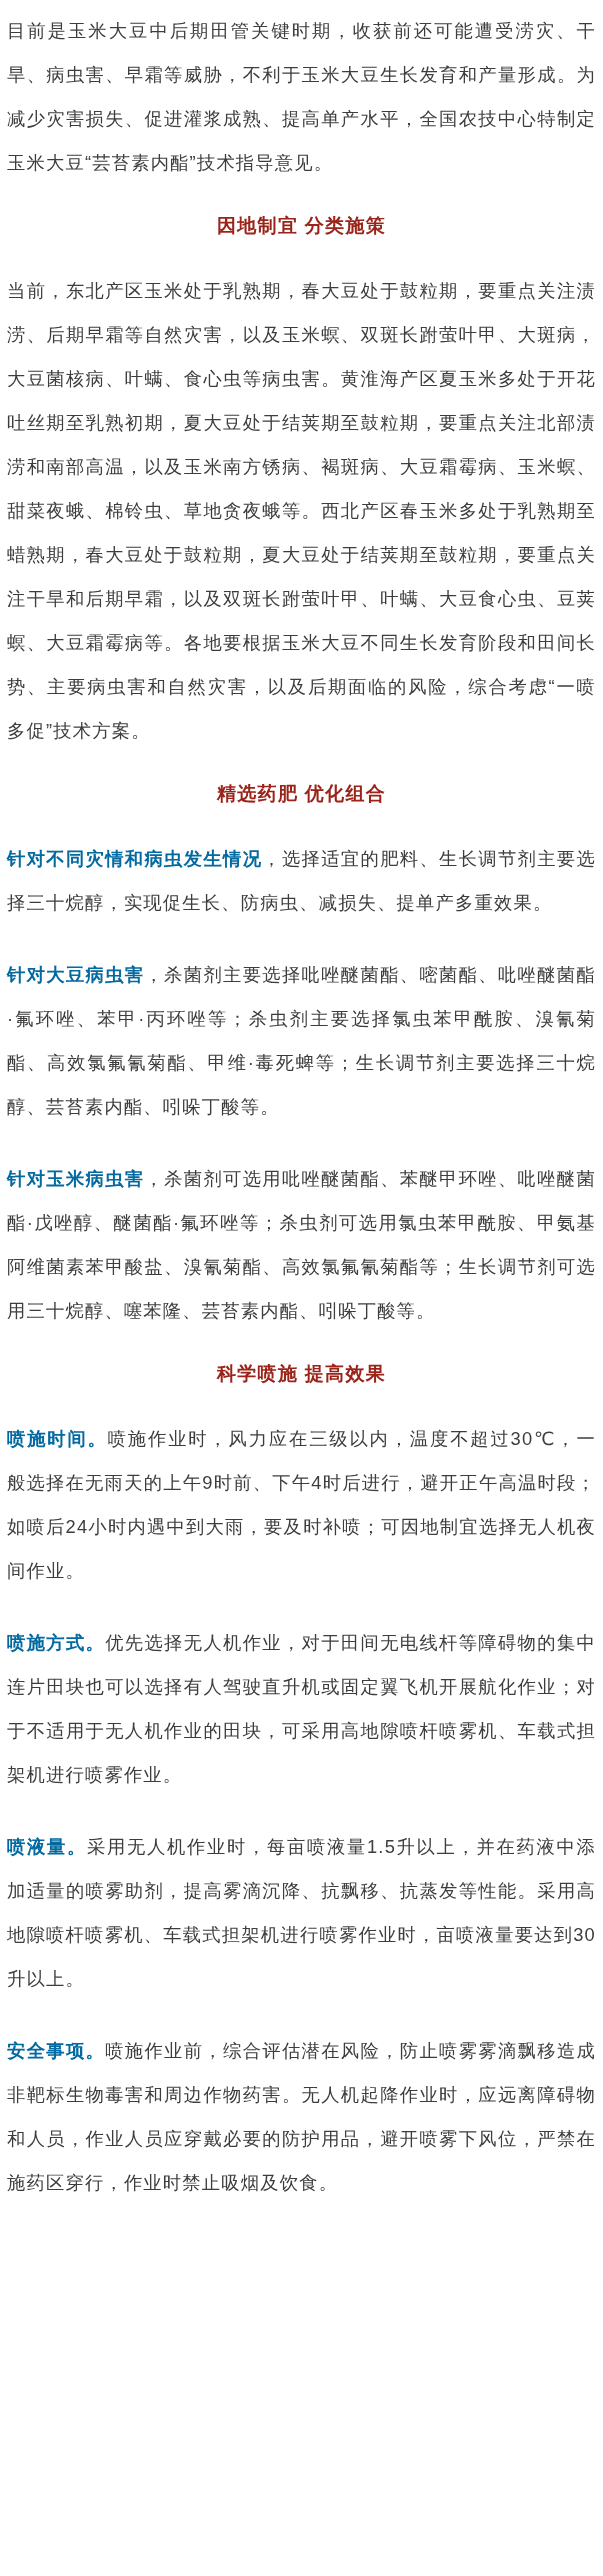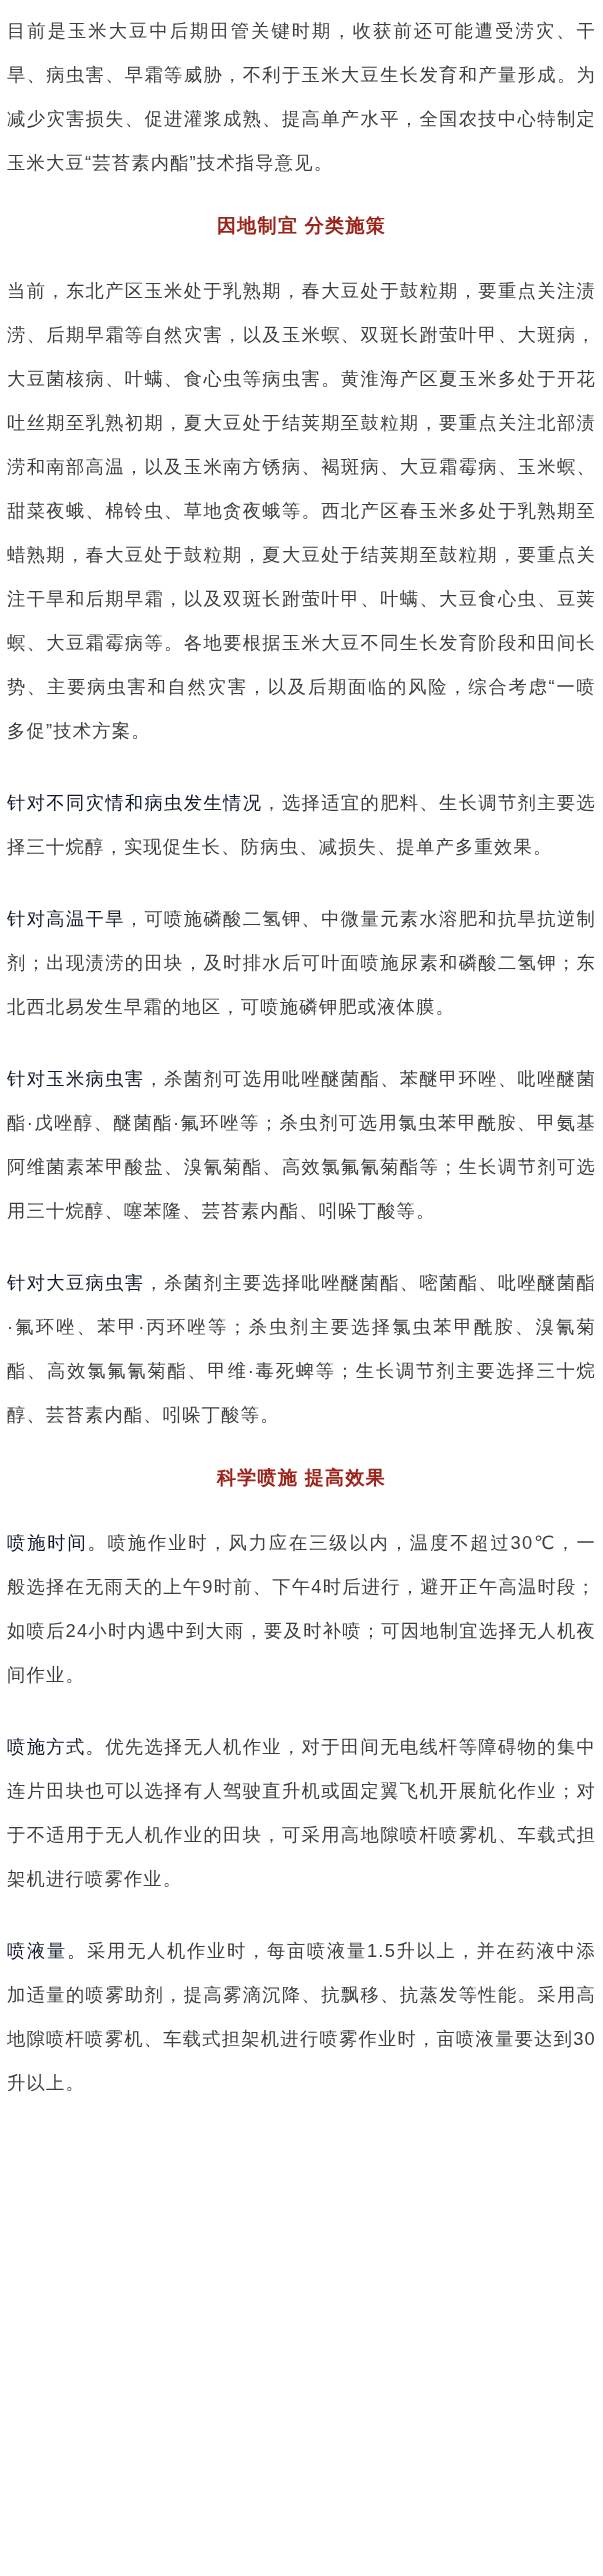--- a/index.html
+++ b/index.html
@@ -18,22 +18,22 @@
   .para {
     font-size: 18.3px;
     line-height: 44px;
     letter-spacing: 1.2px;
     color: #3d3d3d;
     text-align: justify;
     margin: 0 0 28px 0;
     word-break: break-all;
   }
   .para strong {
-    color: #0f172a;
-    font-weight: normal;
+    color: #0369a1;
+    font-weight: bold;
   }
   .sec-heading {
     font-size: 19px;
     line-height: 26px;
     letter-spacing: 1.3px;
     font-weight: bold;
     color: #9a241a;
     text-align: center;
     margin: 4px 0 30px 0;
   }
@@ -42,47 +42,48 @@
 <body>
 
 <div class="page">
 
   <p class="para">目前是玉米大豆中后期田管关键时期，收获前还可能遭受涝灾、干旱、病虫害、早霜等威胁，不利于玉米大豆生长发育和产量形成。为减少灾害损失、促进灌浆成熟、提高单产水平，全国农技中心特制定玉米大豆“芸苔素内酯”技术指导意见。</p>
 
   <h2 class="sec-heading">因地制宜 分类施策</h2>
 
   <p class="para">当前，东北产区玉米处于乳熟期，春大豆处于鼓粒期，要重点关注渍涝、后期早霜等自然灾害，以及玉米螟、双斑长跗萤叶甲、大斑病，大豆菌核病、叶螨、食心虫等病虫害。黄淮海产区夏玉米多处于开花吐丝期至乳熟初期，夏大豆处于结荚期至鼓粒期，要重点关注北部渍涝和南部高温，以及玉米南方锈病、褐斑病、大豆霜霉病、玉米螟、甜菜夜蛾、棉铃虫、草地贪夜蛾等。西北产区春玉米多处于乳熟期至蜡熟期，春大豆处于鼓粒期，夏大豆处于结荚期至鼓粒期，要重点关注干旱和后期早霜，以及双斑长跗萤叶甲、叶螨、大豆食心虫、豆荚螟、大豆霜霉病等。各地要根据玉米大豆不同生长发育阶段和田间长势、主要病虫害和自然灾害，以及后期面临的风险，综合考虑“一喷多促”技术方案。</p>
 
+  <h2 class="sec-heading">精选药肥 优化组合</h2>
 
   <p class="para">
     <strong>针对不同灾情和病虫发生情况</strong><span>，选择适宜的肥料、生长调节剂主要选择三十烷醇，实现促生长、防病虫、减损失、提单产多重效果。</span>
   </p>
 
+
   <p class="para">
-    <strong>针对高温干旱</strong><span>，可喷施磷酸二氢钾、中微量元素水溶肥和抗旱抗逆制剂；出现渍涝的田块，及时排水后可叶面喷施尿素和磷酸二氢钾；东北西北易发生早霜的地区，可喷施磷钾肥或液体膜。</span>
+    <strong>针对大豆病虫害</strong><span>，杀菌剂主要选择吡唑醚菌酯、嘧菌酯、吡唑醚菌酯·氟环唑、苯甲·丙环唑等；杀虫剂主要选择氯虫苯甲酰胺、溴氰菊酯、高效氯氟氰菊酯、甲维·毒死蜱等；生长调节剂主要选择三十烷醇、芸苔素内酯、吲哚丁酸等。</span>
   </p>
 
   <p class="para">
     <strong>针对玉米病虫害</strong><span>，杀菌剂可选用吡唑醚菌酯、苯醚甲环唑、吡唑醚菌酯·戊唑醇、醚菌酯·氟环唑等；杀虫剂可选用氯虫苯甲酰胺、甲氨基阿维菌素苯甲酸盐、溴氰菊酯、高效氯氟氰菊酯等；生长调节剂可选用三十烷醇、噻苯隆、芸苔素内酯、吲哚丁酸等。</span>
-  </p>
-
-  <p class="para">
-    <strong>针对大豆病虫害</strong><span>，杀菌剂主要选择吡唑醚菌酯、嘧菌酯、吡唑醚菌酯·氟环唑、苯甲·丙环唑等；杀虫剂主要选择氯虫苯甲酰胺、溴氰菊酯、高效氯氟氰菊酯、甲维·毒死蜱等；生长调节剂主要选择三十烷醇、芸苔素内酯、吲哚丁酸等。</span>
   </p>
 
   <h2 class="sec-heading">科学喷施 提高效果</h2>
 
   <p class="para">
     <strong>喷施时间。</strong><span>喷施作业时，风力应在三级以内，温度不超过30℃，一般选择在无雨天的上午9时前、下午4时后进行，避开正午高温时段；如喷后24小时内遇中到大雨，要及时补喷；可因地制宜选择无人机夜间作业。</span>
   </p>
 
   <p class="para">
     <strong>喷施方式。</strong><span>优先选择无人机作业，对于田间无电线杆等障碍物的集中连片田块也可以选择有人驾驶直升机或固定翼飞机开展航化作业；对于不适用于无人机作业的田块，可采用高地隙喷杆喷雾机、车载式担架机进行喷雾作业。</span>
   </p>
 
   <p class="para">
     <strong>喷液量。</strong><span>采用无人机作业时，每亩喷液量1.5升以上，并在药液中添加适量的喷雾助剂，提高雾滴沉降、抗飘移、抗蒸发等性能。采用高地隙喷杆喷雾机、车载式担架机进行喷雾作业时，亩喷液量要达到30升以上。</span>
   </p>
 
 
+  <p class="para">
+    <strong>安全事项。</strong><span>喷施作业前，综合评估潜在风险，防止喷雾雾滴飘移造成非靶标生物毒害和周边作物药害。无人机起降作业时，应远离障碍物和人员，作业人员应穿戴必要的防护用品，避开喷雾下风位，严禁在施药区穿行，作业时禁止吸烟及饮食。</span>
+  </p>
 
 </div>
 
 
 </body></html>

